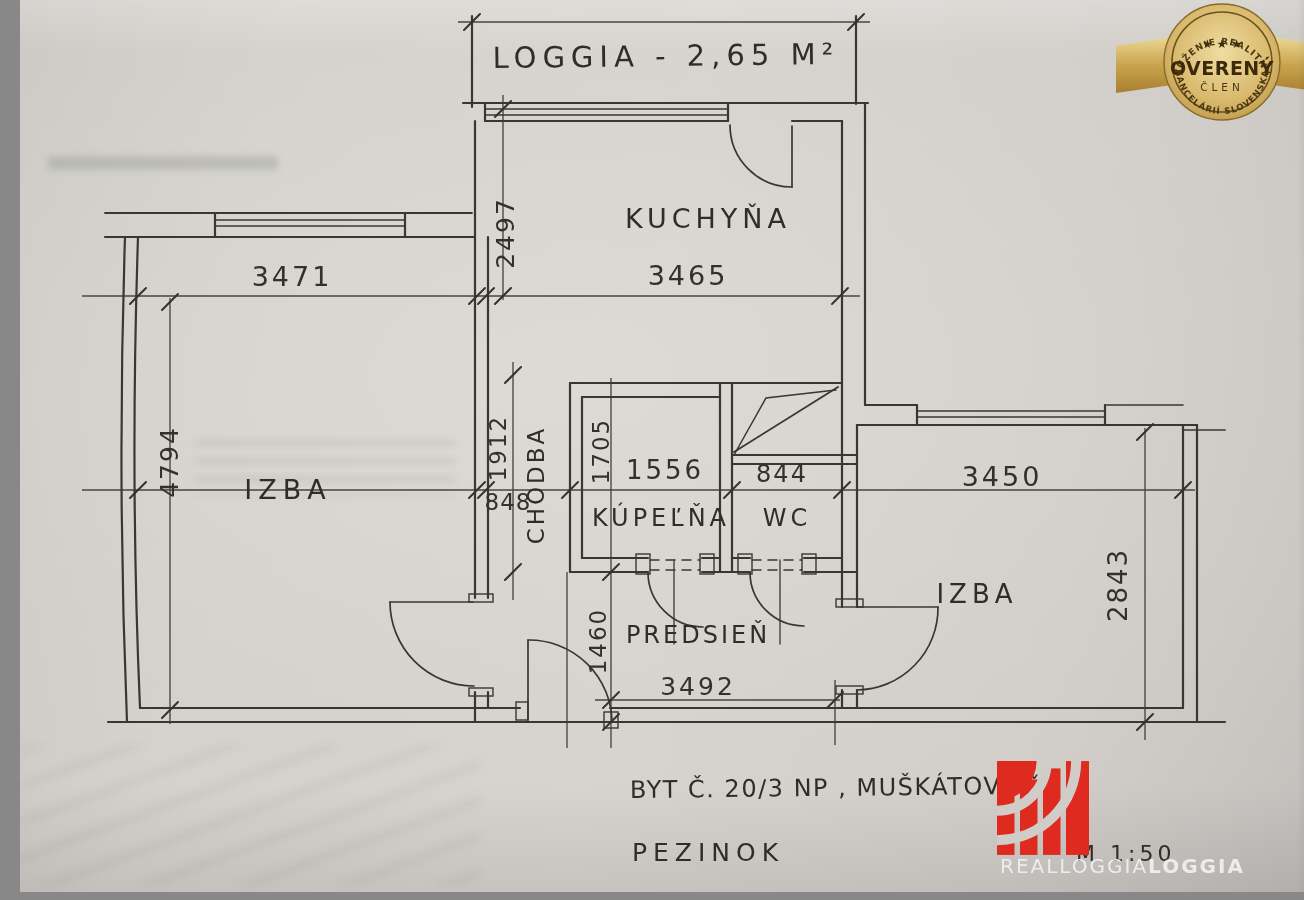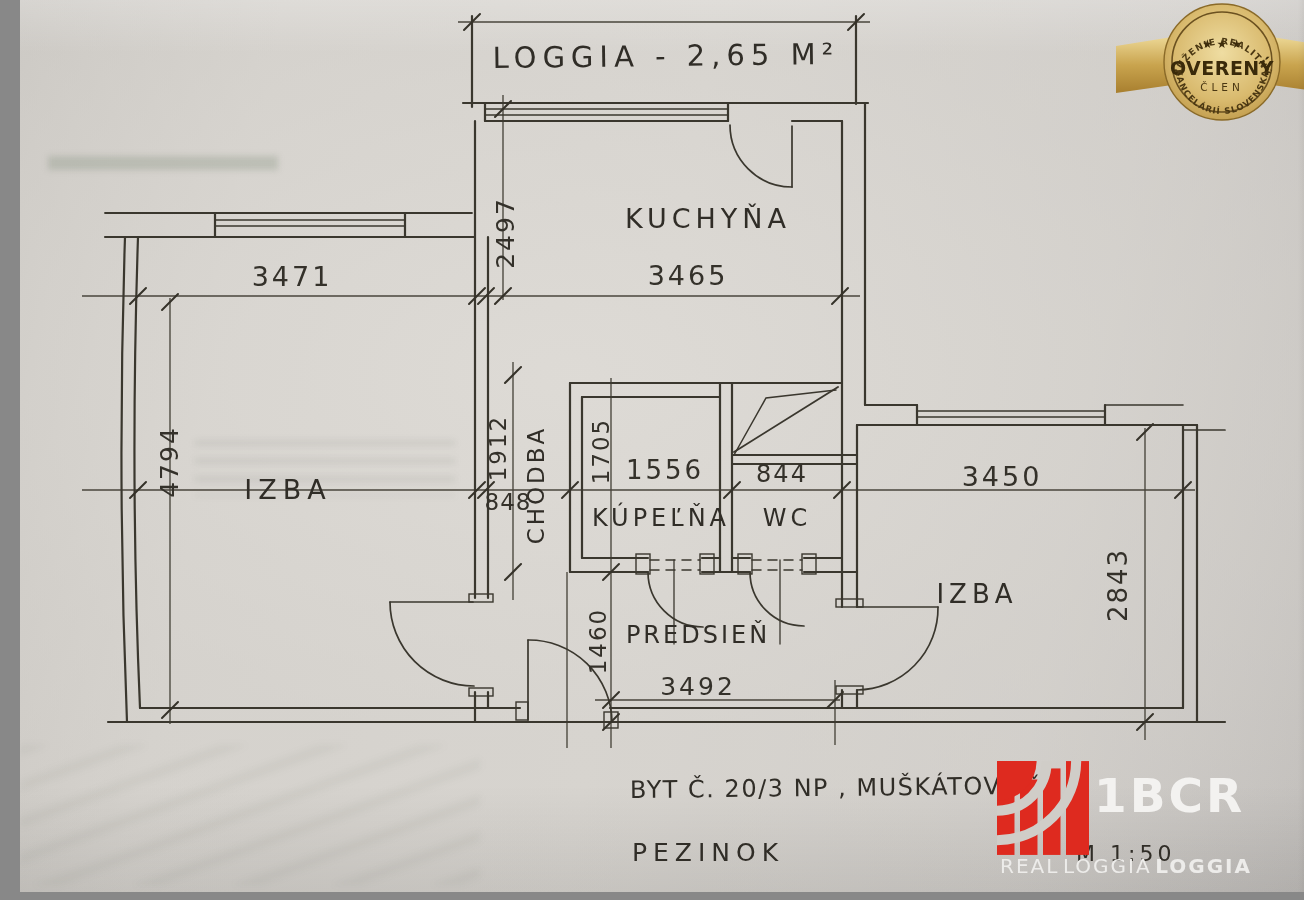--- a/index.html
+++ b/index.html
@@ -19,21 +19,21 @@
   svg{position:absolute;left:0;top:0;}
   .smudge{position:absolute;filter:blur(3px);pointer-events:none;}
   
   .badge{position:absolute;left:1092px;top:0;width:214px;height:152px;}
   
   .brand{position:absolute;left:960px;top:742px;width:344px;height:158px;}
   .brand .mark{position:absolute;left:17px;top:19px;width:92px;height:94px;}
   .brand .name{position:absolute;left:114px;top:30px;font-size:47px;font-weight:800;
     letter-spacing:3px;color:#f3f2f0;line-height:1;}
   .brand .tagline{position:absolute;left:20px;top:112px;width:252px;display:flex;
-    justify-content:space-between;align-items:baseline;color:#edecea;font-size:20px;letter-spacing:2px;}
+    align-items:baseline;color:#edecea;font-size:20px;letter-spacing:2px;}
   .brand .tagline .bold{font-weight:700;}
   .hand{fill:#302d27;}
   .dim{fill:#34312a;}
 </style>
 </head>
 <body>
 
 <div class="stage">
 
   <div class="smudge" style="left:28px;top:156px;width:230px;height:14px;background:rgba(96,112,92,.22);"></div>
@@ -283,21 +283,20 @@
         <rect x="25" y="20" width="19" height="82"></rect>
         <rect x="50" y="8" width="19" height="94"></rect>
         <rect x="75" y="0" width="25" height="102"></rect>
       </g>
       <g stroke="#d0cdc8" stroke-width="11" fill="none">
         <path d="M54,0 A54,54 0 0 1 0,54"></path>
         <path d="M86,0 A86,86 0 0 1 0,86"></path>
       </g>
       <path d="M0,0 L43,0 A43,43 0 0 1 0,43 Z" fill="#de2a1f"></path>
     </svg>
-    <div class="name">1BCR</div>
     <div class="tagline">
       <span>REAL</span>
       <span>LOGGIA</span>
       <span class="bold">LOGGIA</span>
     </div>
   </div>
 
 </div>
 
 </body></html>

